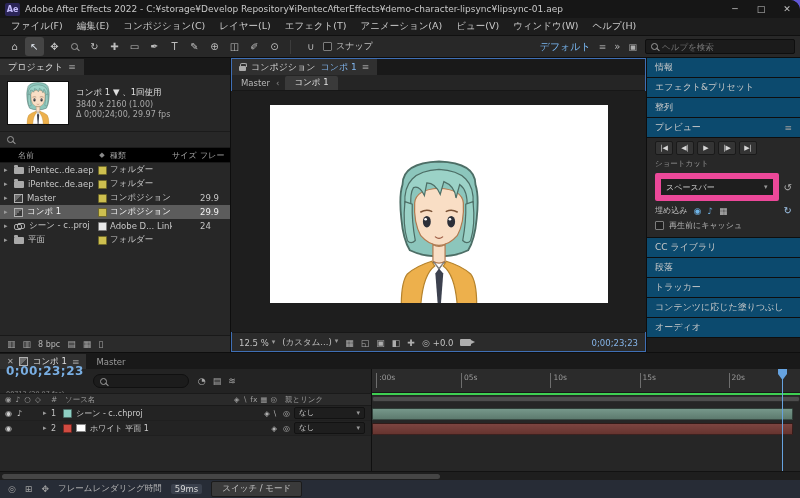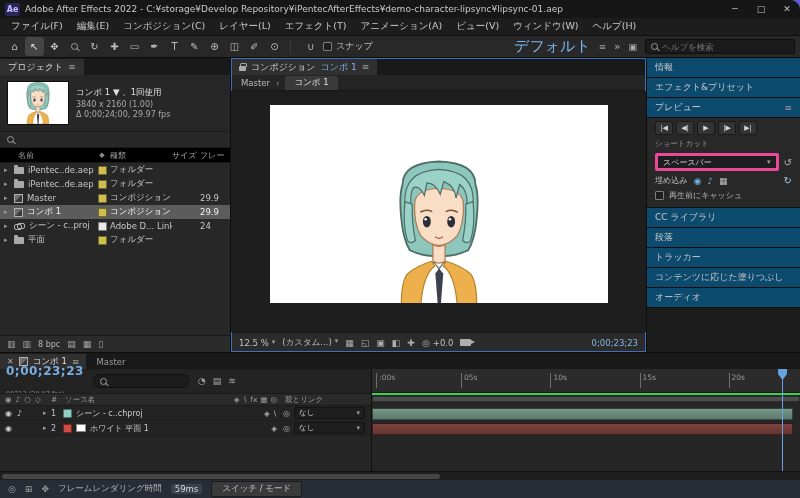--- a/index.html
+++ b/index.html
@@ -19,21 +19,21 @@
   .menu-item{font-size:9.5px;color:#c9c9c9;padding:0 7px;white-space:nowrap}
 
   
   .toolbar{height:23px;background:#282828;border-top:1px solid #101010;border-bottom:1px solid #0d0d0d;display:flex;align-items:center;padding:0 5px;flex:0 0 auto}
   .tool{min-width:19px;height:19px;display:flex;align-items:center;justify-content:center;font-size:10px;color:#bdbdbd;border-radius:3px;margin-right:1px}
   .tool.active{background:#454545;color:#ecf3fb}
   .tb-sep{width:1px;height:14px;background:#3c3c3c;margin:0 5px}
   .snap-box{display:flex;align-items:center;gap:4px;margin-left:8px;font-size:9px;color:#c0c0c0}
   .checkbox{width:9px;height:9px;border:1px solid #7d7d7d;background:#1e1e1e;border-radius:1px;flex:0 0 auto}
   .tb-right{margin-left:auto;display:flex;align-items:center;gap:8px}
-  .workspace-label{font-size:15px;color:#79b8f3;white-space:nowrap}
+  .workspace-label{font-size:10px;color:#79b8f3;white-space:nowrap}
   .tab-menu{color:#9b9b9b;font-size:9px}
   .overflow-glyph{color:#b5b5b5;font-size:10px}
   .help-search{width:150px;height:15px;background:#1b1b1b;border:1px solid #0e0e0e;border-radius:2px;display:flex;align-items:center;gap:4px;padding:0 5px}
   .help-search input{background:transparent;border:none;outline:none;color:#9a9a9a;font-size:8.5px;width:100%;font-family:inherit}
   .mag{width:7px;height:7px;border:1px solid #9a9a9a;border-radius:50%;position:relative;flex:0 0 auto}
   .mag::after{content:"";position:absolute;width:4px;height:1px;background:#9a9a9a;transform:rotate(45deg);right:-3px;bottom:-1px}
 
   
   .main{flex:1;display:flex;background:#0e0e0e;gap:1px;min-height:0}
   .tabbar{height:17px;background:#191919;display:flex;align-items:flex-end;flex:0 0 auto}
@@ -93,21 +93,21 @@
 
   
   .sidebar{width:153px;flex:0 0 auto;display:flex;flex-direction:column;gap:1px;background:#0e0e0e}
   .side-header{height:19px;background:#0c4a6e;display:flex;align-items:center;padding:0 8px;font-size:9px;color:#c9c9c9;flex:0 0 auto;white-space:nowrap;overflow:hidden}
   .side-header .tab-menu{margin-left:auto}
   .preview-body{background:#282828;padding:3px 8px 6px;display:flex;flex-direction:column;gap:4px;flex:0 0 auto}
   .transport{display:flex;gap:3px}
   .tp-btn{min-width:18px;height:14px;background:#343434;border:1px solid #1a1a1a;border-radius:2px;display:flex;align-items:center;justify-content:center;font-size:7px;color:#d6d6d6}
   .small-label{font-size:7.5px;color:#969696}
   .dd-row{display:flex;align-items:center;gap:5px}
-  .dd{flex:1;height:18px;background:#1e1e1e;border:3px solid #ec4899;border-radius:2px;display:flex;align-items:center;padding:0 5px;font-size:8px;color:#cfcfcf}
+  .dd{flex:1;height:28px;background:#1e1e1e;border:6px solid #ec4899;border-radius:2px;display:flex;align-items:center;padding:0 5px;font-size:8px;color:#cfcfcf}
   .dd .chev{margin-left:auto}
   .reset-ico{color:#b0b0b0;font-size:10px}
   .include-row{display:flex;align-items:center;gap:6px;font-size:8px;color:#b9b9b9}
   .inc-ico{font-size:9px;color:#bdbdbd}
   .blue{color:#6fb3e6}
   .loop-ico{margin-left:auto;color:#9fc4e8;font-size:10px}
   .cache-row{display:flex;align-items:center;gap:5px;font-size:8px;color:#b9b9b9}
   .side-fill{flex:1;background:#1c1c1c}
 
   
@@ -418,20 +418,23 @@
     </div>
 
     <div class="sidebar">
       <div class="side-header">
           <span>情報</span>
         </div>
       <div class="side-header">
           <span>エフェクト&amp;プリセット</span>
         </div>
       <div class="side-header">
+          <span>整列</span>
+        </div>
+      <div class="side-header">
         <span>プレビュー</span>
         <span class="tab-menu">≡</span>
       </div>
       <div class="preview-body">
         <div class="transport">
           <span class="tp-btn">|◀</span>
           <span class="tp-btn">◀|</span>
           <span class="tp-btn">▶</span>
           <span class="tp-btn">|▶</span>
           <span class="tp-btn">▶|</span>

